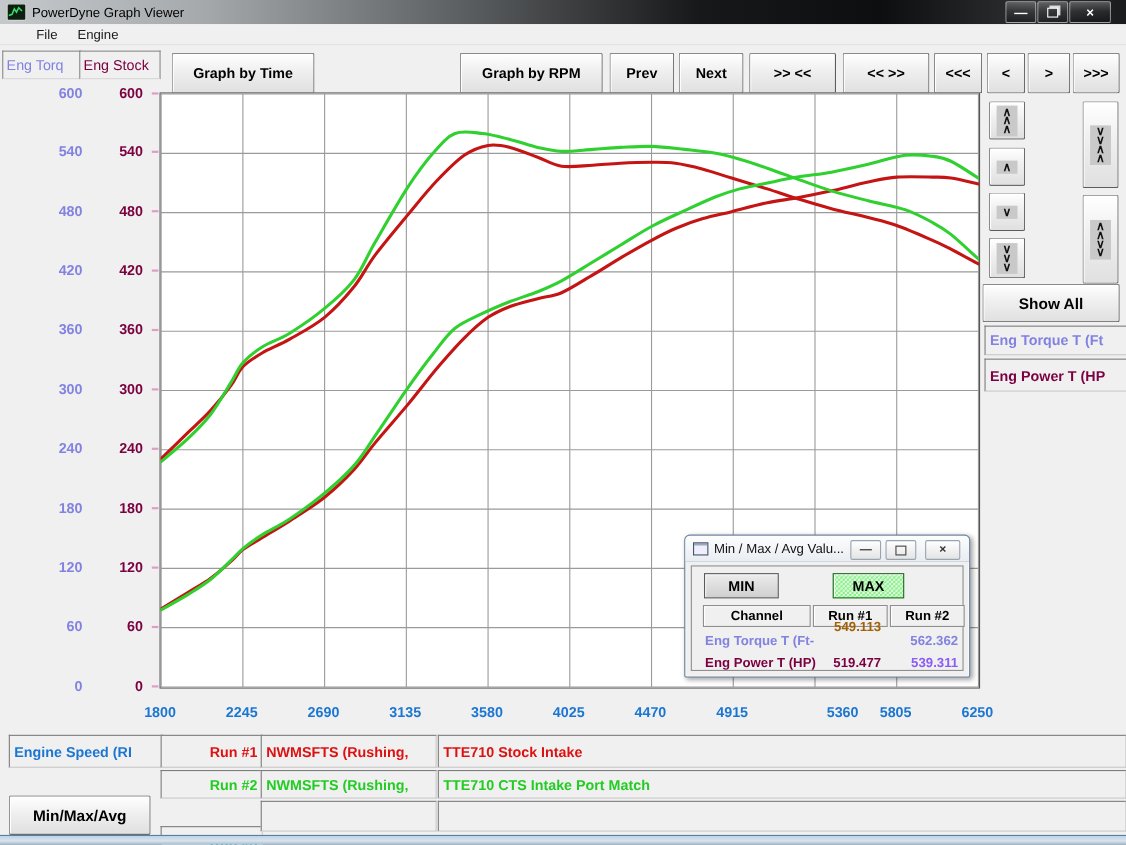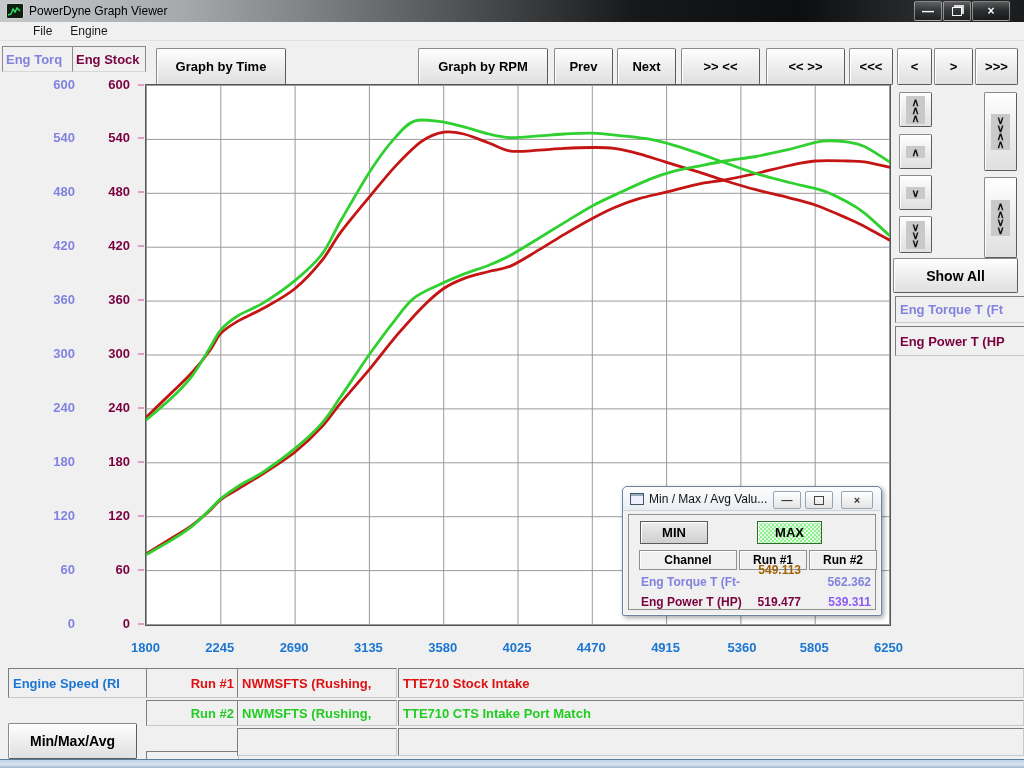--- a/index.html
+++ b/index.html
@@ -28,21 +28,21 @@
     box-shadow:inset 1px 1px 0 #fff;border-radius:2px;
     font-weight:bold;font-size:13px;color:#000;white-space:nowrap;overflow:hidden;}
   
   .lbox{position:absolute;background:#f0f0f0;border:1px solid #7d7d7d;
     border-bottom-color:#c9c9c9;border-right-color:#c9c9c9;
     display:flex;align-items:center;padding:0 4px;font-weight:bold;font-size:13px;
     white-space:nowrap;overflow:hidden;}
   
   .axtab{position:absolute;top:46px;height:24px;width:64px;background:#f0f0f0;
     border:1px solid #8a8a8a;border-bottom-color:#d8d8d8;display:flex;align-items:center;
-    padding:0 3px;font-size:13px;font-weight:bold;white-space:nowrap;overflow:hidden;}
+    padding:0 3px;font-size:13px;font-weight:normal;white-space:nowrap;overflow:hidden;}
   
   #plot{position:absolute;left:145px;top:84px;width:746px;height:542px;background:#fff;border:1px solid #555;box-sizing:border-box;}
   
   .chev-inner{background:#c9c9c9;display:flex;flex-direction:column;align-items:center;justify-content:center;padding:2px 5px;}
   .chevstack{display:flex;flex-direction:column;align-items:center;font-size:11px;font-weight:bold;color:#111;line-height:8px;}
   
   #minmax-win{position:absolute;left:622px;top:486px;width:258px;height:128px;
     background:#f0f0f0;border:1px solid #6d84a0;border-radius:5px 5px 2px 2px;
     box-shadow:0 0 0 1px rgba(255,255,255,.6) inset,2px 2px 5px rgba(0,0,0,.35);}
   #minmax-title{position:absolute;left:0;top:0;right:0;height:23px;display:flex;align-items:center;
@@ -183,21 +183,21 @@
       <div class="axis-label" style="left: 84px; top: 76.5px; color: rgb(122, 0, 64);">600</div>
       <div class="ytick" style="left: 138px; top: 83.5px; background: rgb(221, 158, 196);"></div>
       <div class="xaxis-label" style="left: 115.5px; top: 640px; color: rgb(27, 118, 210);">1800</div>
       <div class="xaxis-label" style="left: 189.8px; top: 640px; color: rgb(27, 118, 210);">2245</div>
       <div class="xaxis-label" style="left: 264.1px; top: 640px; color: rgb(27, 118, 210);">2690</div>
       <div class="xaxis-label" style="left: 338.4px; top: 640px; color: rgb(27, 118, 210);">3135</div>
       <div class="xaxis-label" style="left: 412.7px; top: 640px; color: rgb(27, 118, 210);">3580</div>
       <div class="xaxis-label" style="left: 487px; top: 640px; color: rgb(27, 118, 210);">4025</div>
       <div class="xaxis-label" style="left: 561.3px; top: 640px; color: rgb(27, 118, 210);">4470</div>
       <div class="xaxis-label" style="left: 635.6px; top: 640px; color: rgb(27, 118, 210);">4915</div>
-      <div class="xaxis-label" style="left: 712px; top: 640px; color: rgb(27, 118, 210);">5360</div>
+      <div class="xaxis-label" style="left: 736px; top: 640px; color: rgb(27, 118, 210);">5360</div>
       <div class="xaxis-label" style="left: 784.2px; top: 640px; color: rgb(27, 118, 210);">5805</div>
       <div class="xaxis-label" style="left: 858.5px; top: 640px; color: rgb(27, 118, 210);">6250</div>
     </div>
 
   <div class="btn" style="left:899px;top:92px;width:31px;height:33px;">
     <span class="chev-inner">
         <span class="chevstack">
           <span>∧</span>
           <span>∧</span>
           <span>∧</span>

